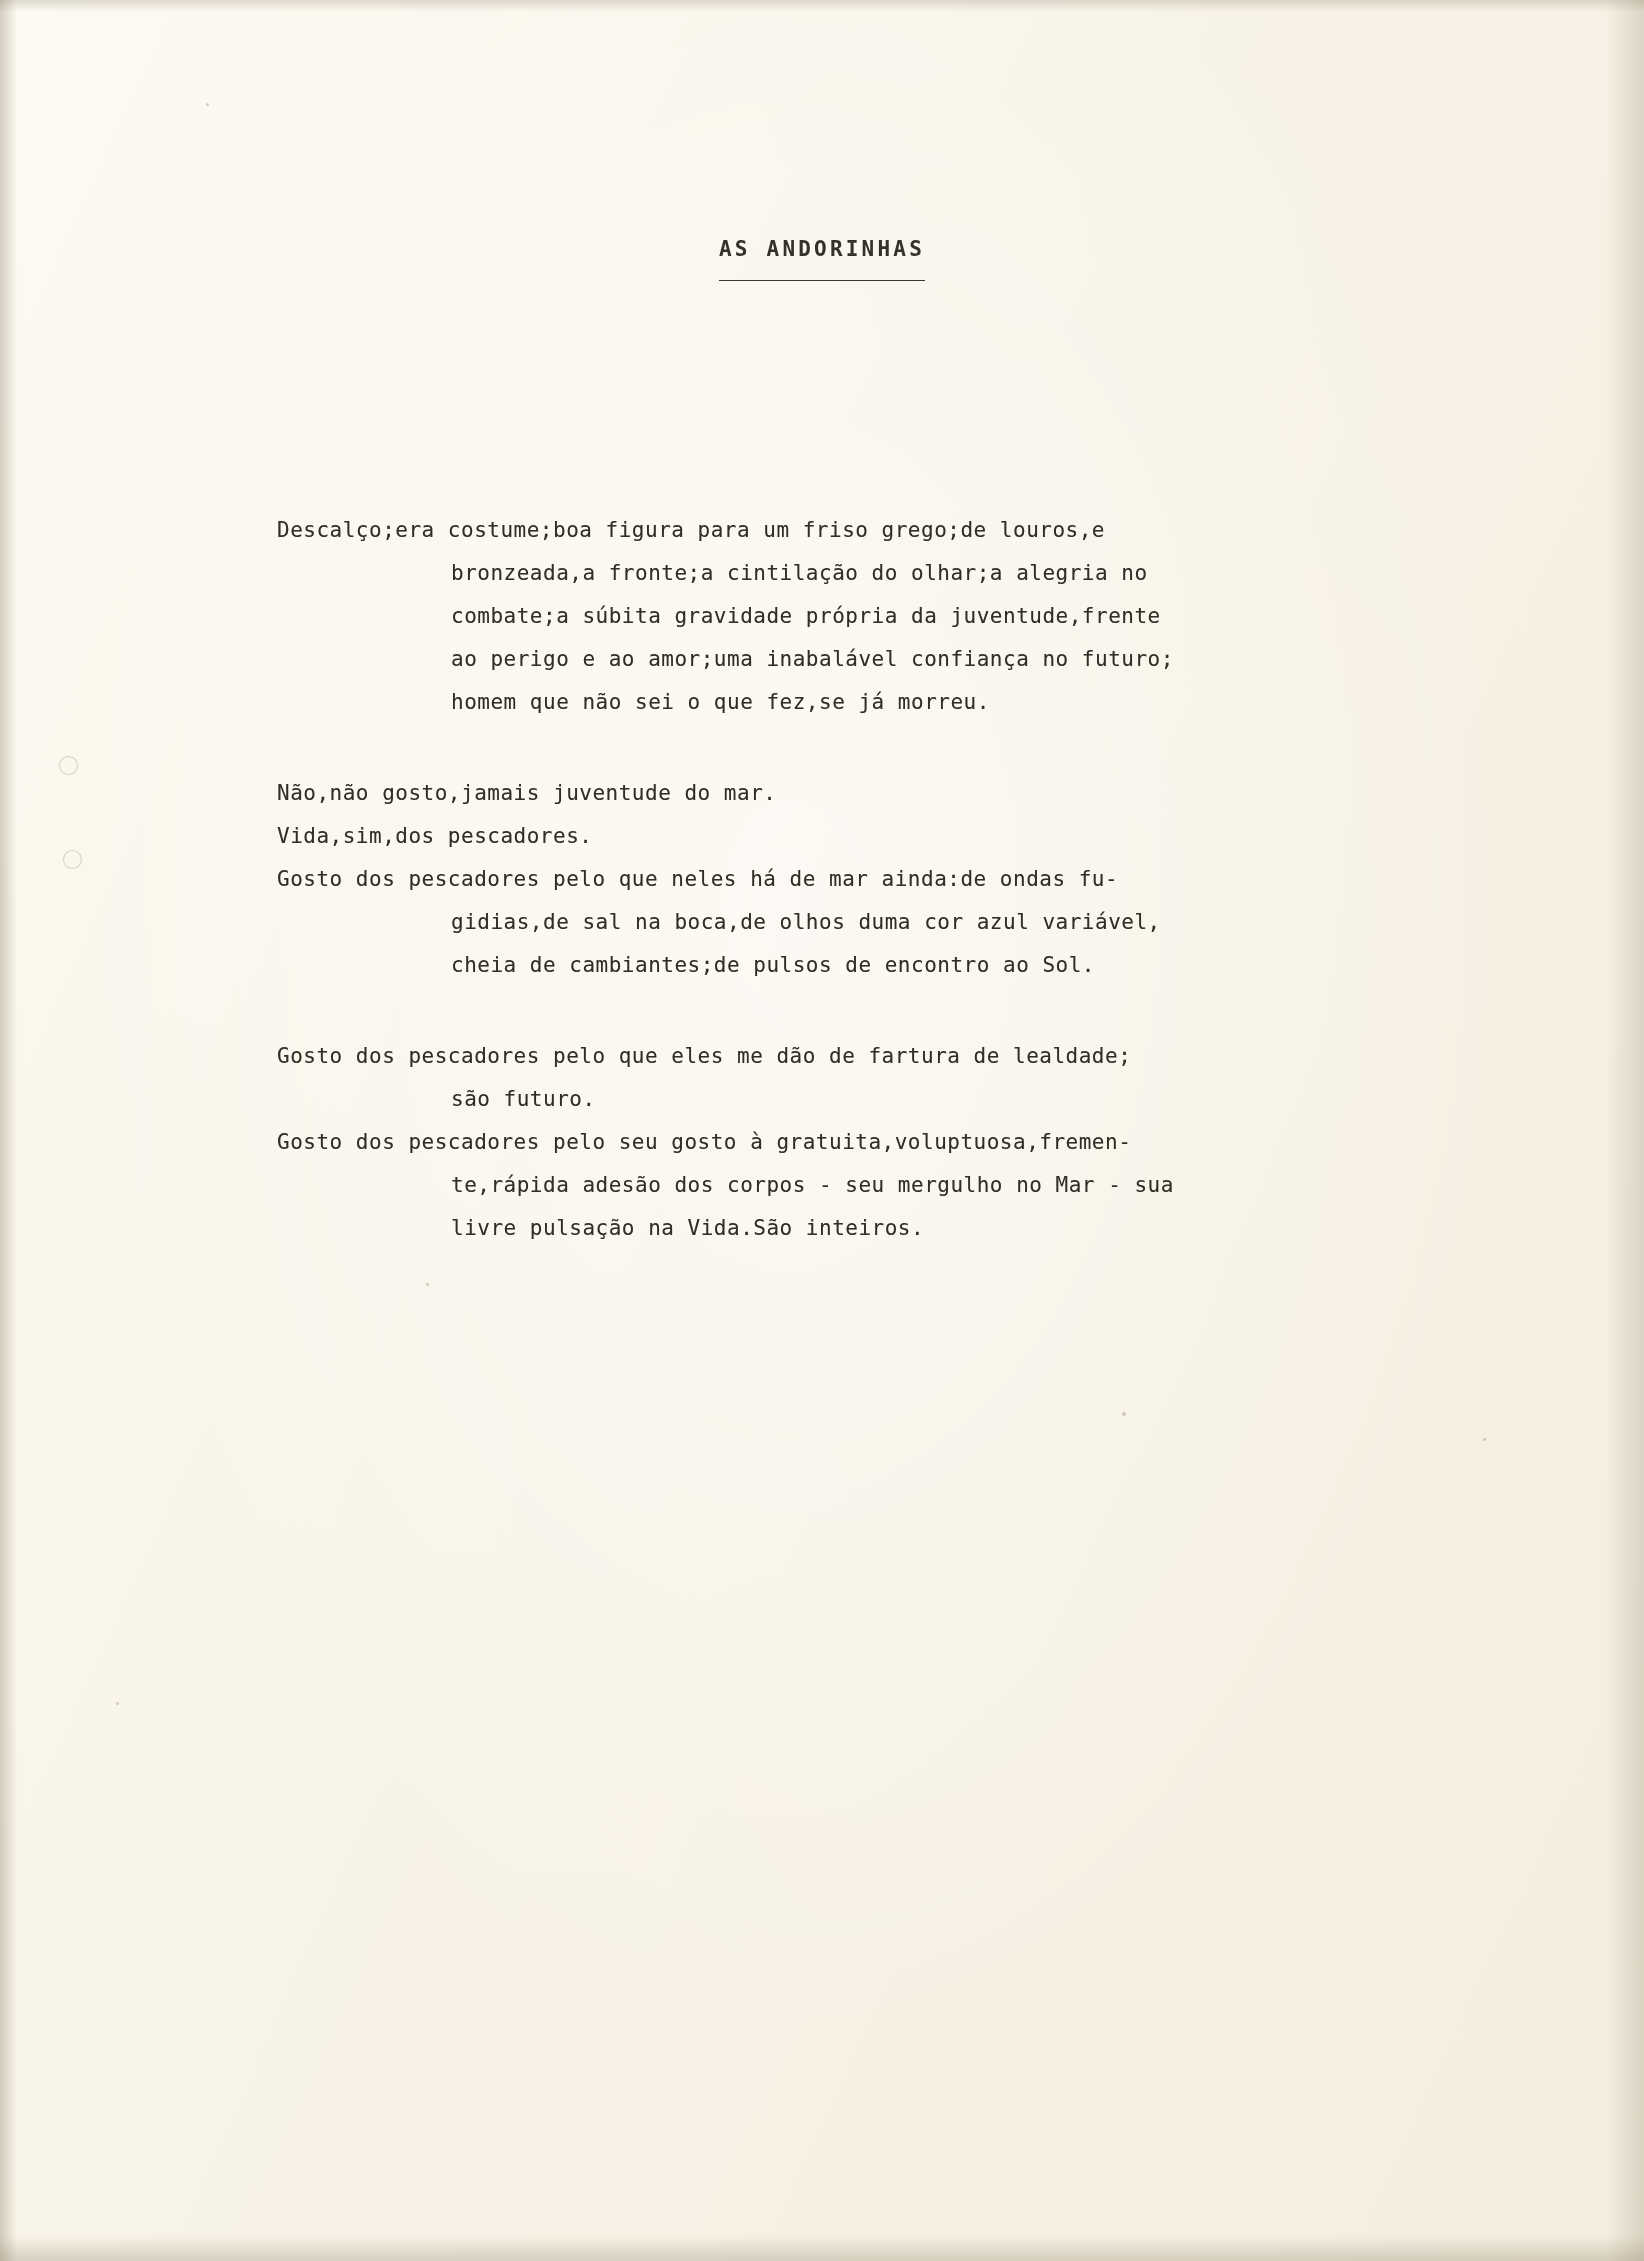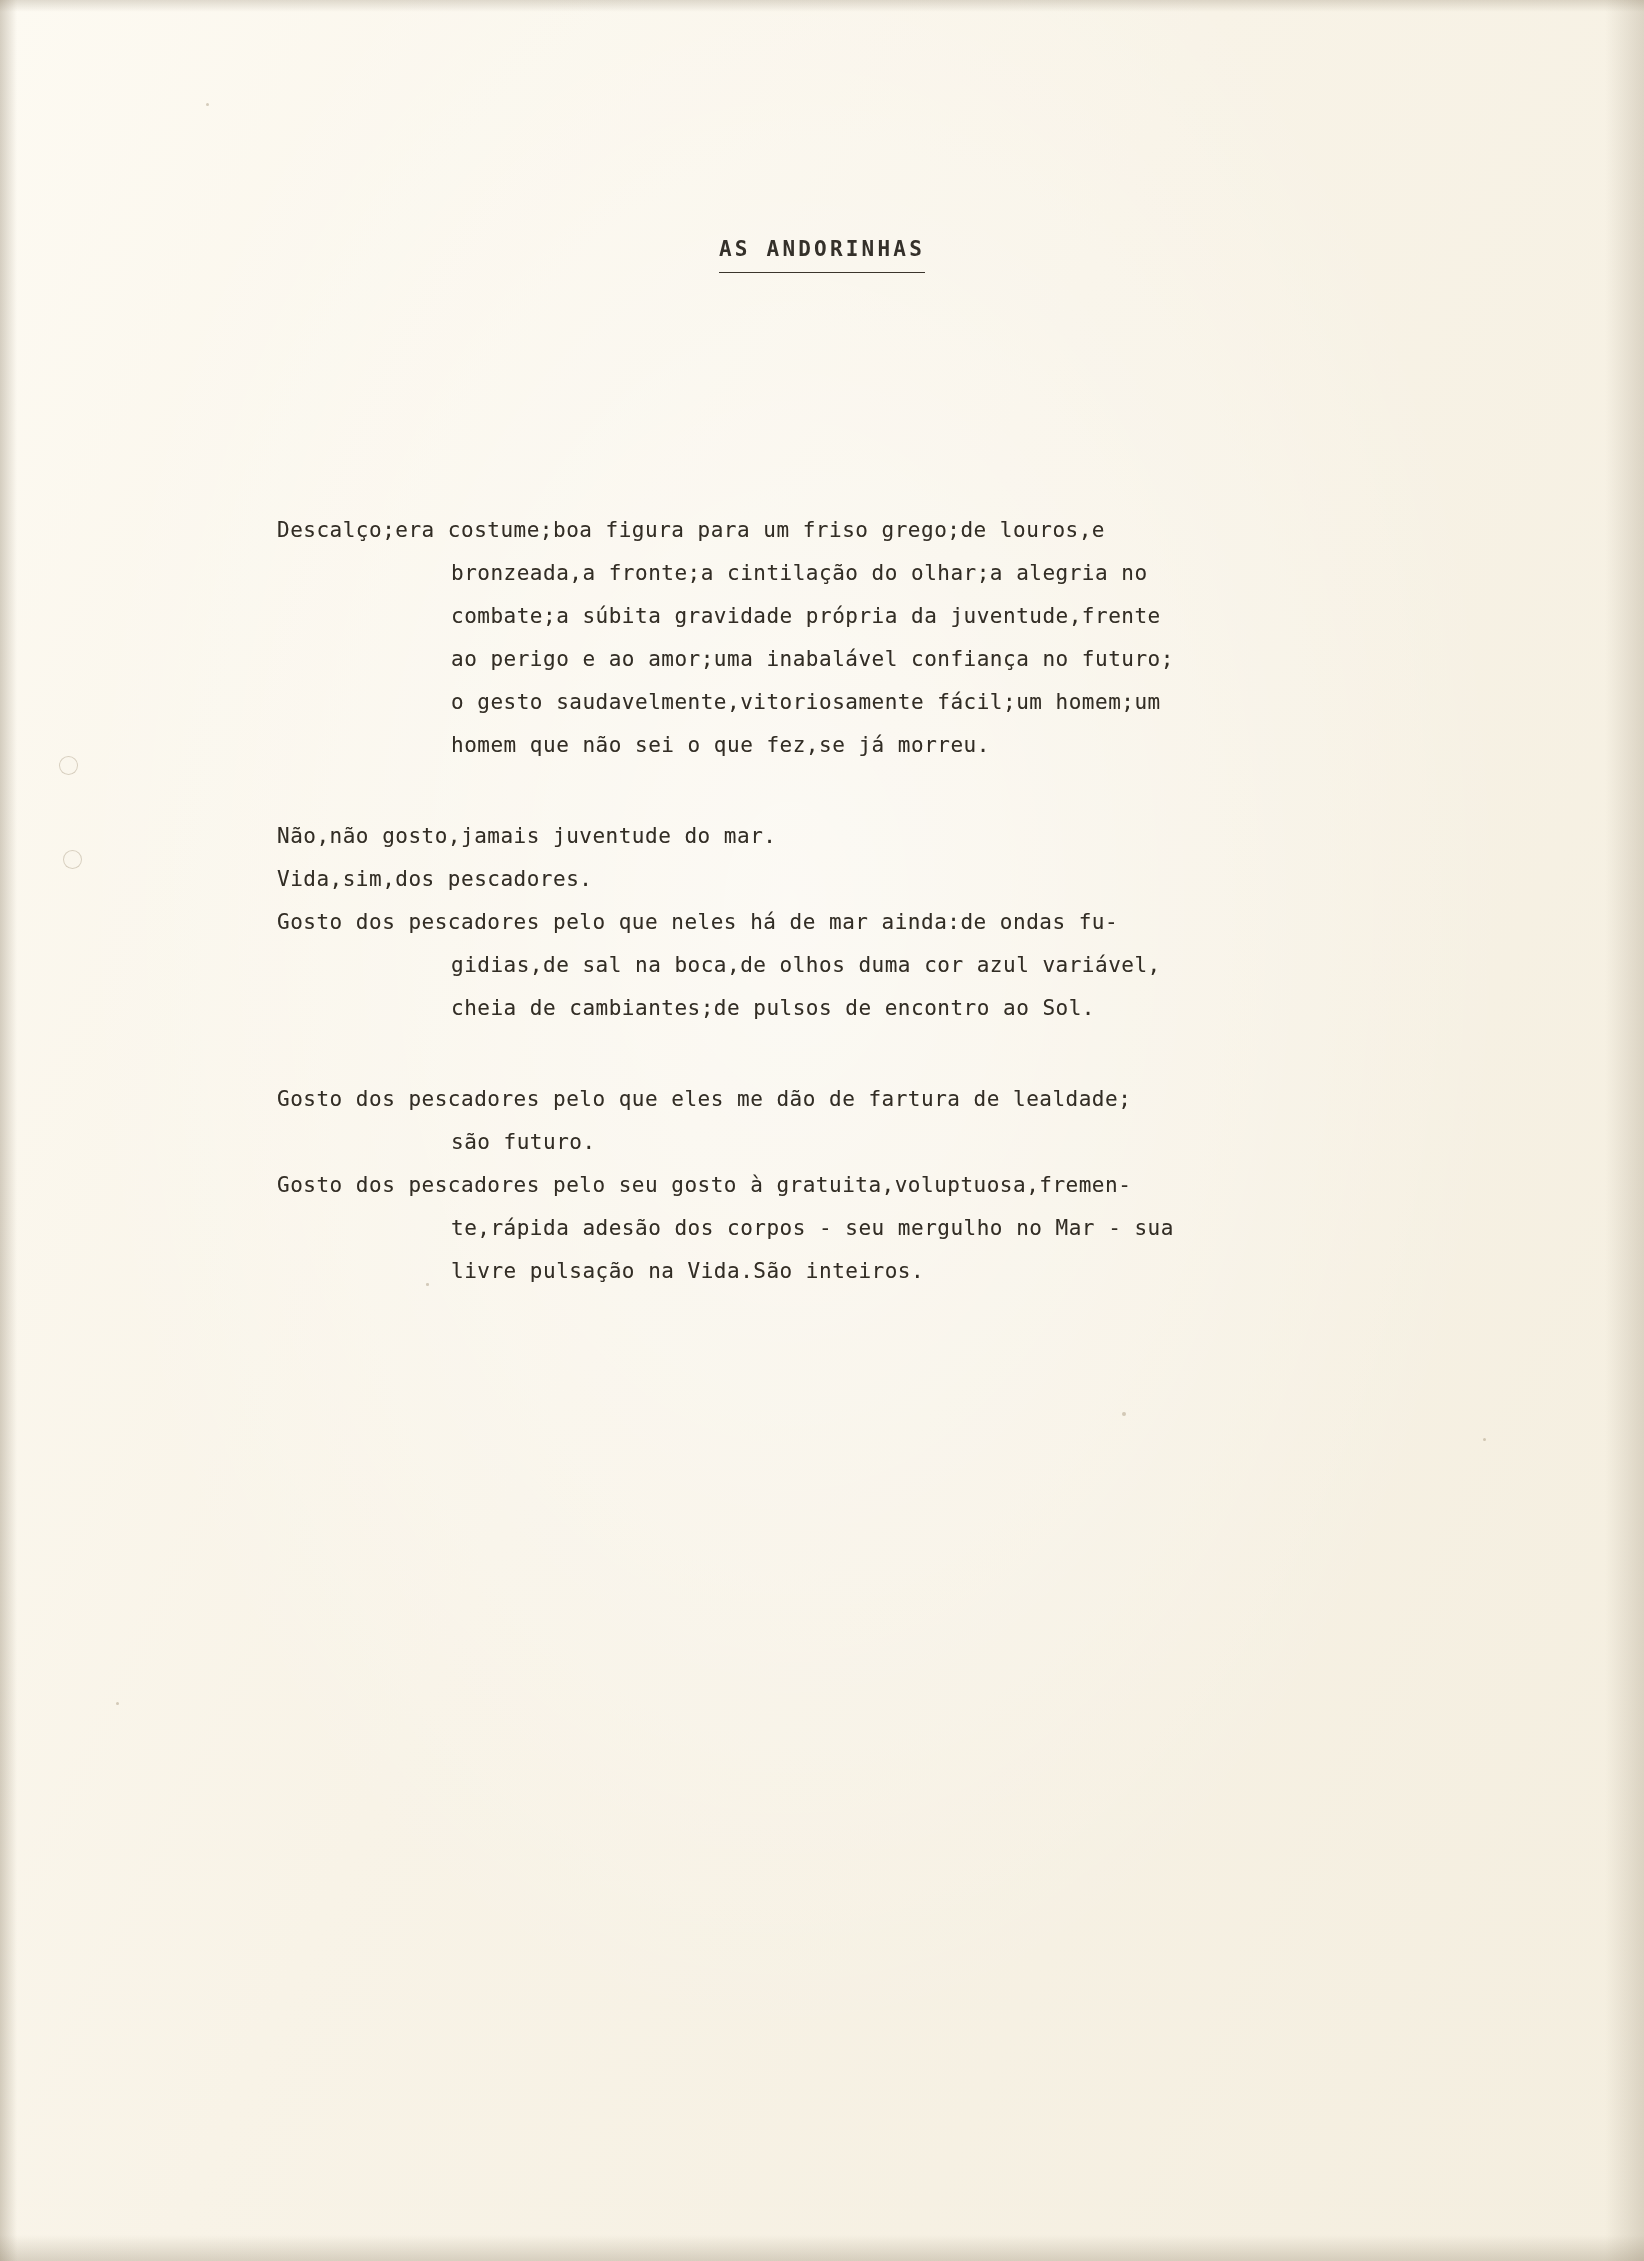--- a/index.html
+++ b/index.html
@@ -83,21 +83,21 @@
     left: 0;
     width: 100%;
     text-align: center;
     font-size: 21px;
     letter-spacing: 3.2px;
     font-weight: 700;
     color: #34302a;
   }
   .title span {
     border-bottom: 1.9px solid #3b352c;
-    padding-bottom: 11px;
+    padding-bottom: 19px;
   }
   .body-block {
     position: absolute;
     top: 509px;
     left: 277px;
     width: 1180px;
   }
   .stanza {
     margin-bottom: 48px;
   }
@@ -135,21 +135,20 @@
   <div class="doc">
     <div class="title"><span>AS ANDORINHAS</span></div>
 
     <div class="body-block">
 
       <div class="stanza">
         <div class="line">Descalço;era costume;boa figura para um friso grego;de louros,e</div>
         <div class="line ind">bronzeada,a fronte;a cintilação do olhar;a alegria no</div>
         <div class="line ind">combate;a súbita gravidade própria da juventude,frente</div>
         <div class="line ind">ao perigo e ao amor;uma inabalável confiança no futuro;</div>
-        <div class="line ind">o gesto saudavelmente,vitoriosamente fácil;um homem;um</div>
         <div class="line ind">homem que não sei o que fez,se já morreu.</div>
       </div>
 
       <div class="stanza">
         <div class="line">Não,não gosto,jamais juventude do mar.</div>
         <div class="line">Vida,sim,dos pescadores.</div>
         <div class="line">Gosto dos pescadores pelo que neles há de mar ainda:de ondas fu-</div>
         <div class="line ind">gidias,de sal na boca,de olhos duma cor azul variável,</div>
         <div class="line ind">cheia de cambiantes;de pulsos de encontro ao Sol.</div>
       </div>

